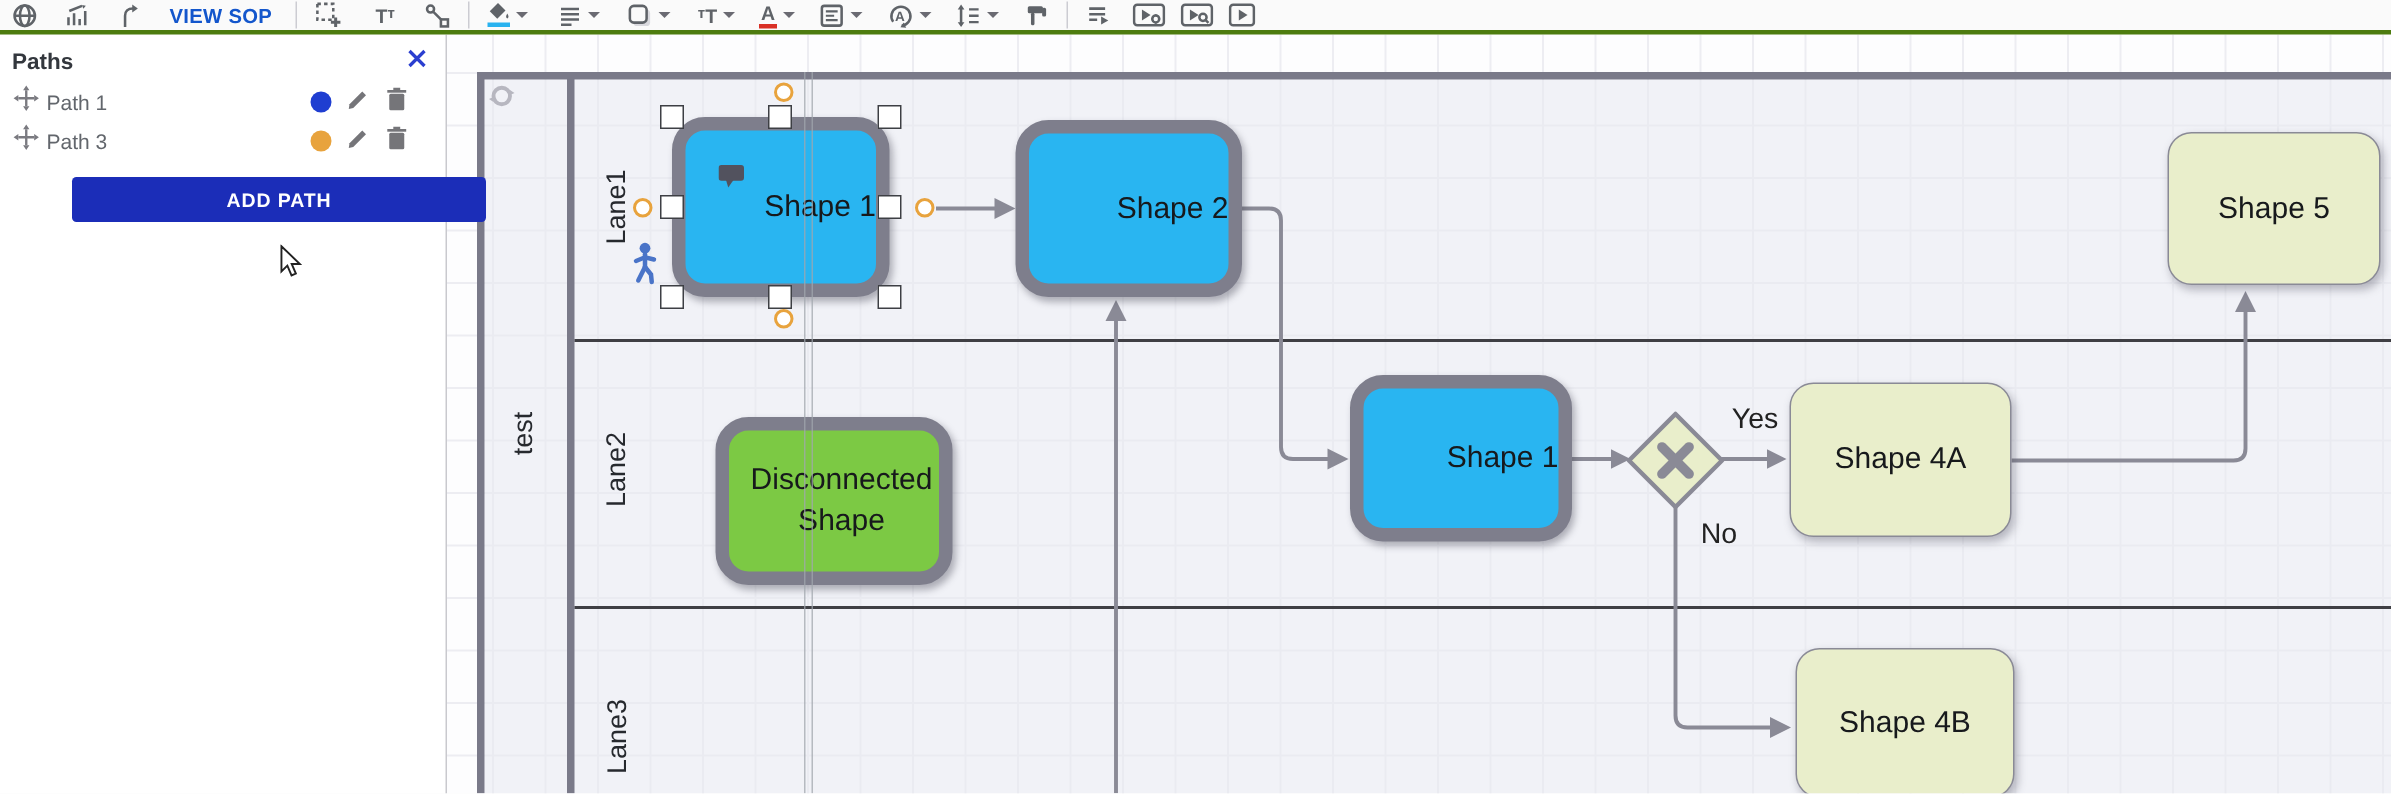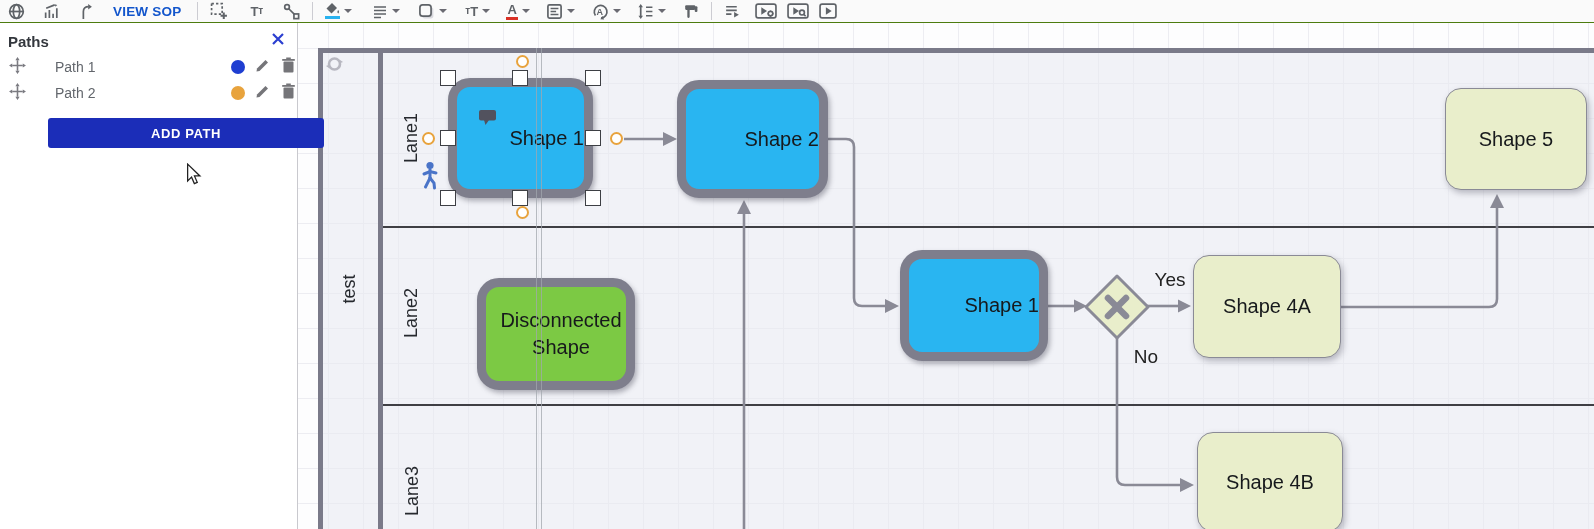--- a/index.html
+++ b/index.html
@@ -1,39 +1,39 @@
 <!DOCTYPE html>
 <html><head>
 <meta charset="utf-8">
 <style>
   * { margin:0; padding:0; box-sizing:border-box; }
   html,body { width:1594px; height:529px; overflow:hidden; font-family:"Liberation Sans", sans-serif; background:#fff; }
   #app { position:relative; width:1594px; height:529px; overflow:hidden; }
 
   
   #toolbar { position:absolute; left:0; top:0; width:1594px; height:23px; background:#fafafa;
-             border-bottom:1px solid #4d7c0f; display:flex; align-items:center; padding-left:8px; z-index:20; }
+             border-bottom:3px solid #4d7c0f; display:flex; align-items:center; padding-left:8px; z-index:20; }
   .tb-icon { display:inline-flex; align-items:center; justify-content:center; height:20px; cursor:pointer; }
   .tb-sep { width:1px; height:18px; background:#ccccd2; margin:0 8px; }
   .caret { width:0; height:0; border-left:4px solid transparent; border-right:4px solid transparent;
            border-top:4.5px solid #6a6a72; margin-left:4px; }
   .tb-text-icon { font-weight:bold; color:#5f6368; font-size:13px; line-height:1; }
   #view-sop { color:#1356cc; font-weight:bold; font-size:13.5px; margin-left:20px; cursor:pointer; letter-spacing:.2px; }
   .icon-svg { stroke:#5f6368; fill:none; stroke-width:1.6; }
   .underbar-blue { display:block; width:15px; height:3px; background:#29b2ef; margin-top:1px; }
   .underbar-red  { display:block; width:12px; height:3px; background:#d93025; margin-top:1px; }
   .stack { display:flex; flex-direction:column; align-items:center; }
 
   
   #paths-panel { position:absolute; left:0; top:23px; width:298px; height:506px; background:#ffffff;
                  border-right:1px solid #c9c9ce; z-index:15; }
   #paths-header { display:flex; justify-content:space-between; align-items:center; padding:9px 12px 4px 8px; }
   #paths-title { font-size:15px; font-weight:bold; color:#33373d; }
   .path-row { position:relative; height:26px; display:flex; align-items:center; padding-left:8px; }
-  .path-name { font-size:14px; color:#62666c; margin-left:28px; width:150px; }
+  .path-name { font-size:14px; color:#62666c; margin-left:4px; width:150px; }
   .path-dot { width:14px; height:14px; border-radius:50%; margin-left:26px; }
   .row-icon { margin-left:10px; cursor:pointer; }
   #add-path-btn { position:absolute; left:8px; top:95px; width:276px; height:30px; background:#1b2db8; color:#fff;
                   border:none; border-radius:3px; font-size:13px; font-weight:bold; letter-spacing:.6px;
                   font-family:"Liberation Sans",sans-serif; cursor:pointer;margin-left:40px; }
 
   
   #canvas { position:absolute; left:298px; top:23px; width:1296px; height:506px; background-color:#fdfdfe;
             background-image: linear-gradient(#ededf2 1px, transparent 1px),
                               linear-gradient(90deg,#ededf2 1px, transparent 1px);
@@ -227,21 +227,21 @@
 
     <div class="path-row">
       <span>
         <svg width="19" height="19" viewBox="0 0 18 18">
             <g stroke="#7a7a80" stroke-width="1.5" fill="#7a7a80">
               <path d="M9,4 V14 M4,9 H14" fill="none"></path>
               <path d="M9,1 L11,4 H7 Z M9,17 L11,14 H7 Z M1,9 L4,7 V11 Z M17,9 L14,7 V11 Z" stroke="none"></path>
             </g>
           </svg>
       </span>
-      <span class="path-name">Path 2</span>
+      <span class="path-name">Path 3</span>
       <span class="path-dot" style="background-color: rgb(232, 163, 61);"></span>
       <span class="row-icon">
         <svg width="16" height="16" viewBox="0 0 16 16">
             <path d="M2,11.5 L10.5,3 L13,5.5 L4.5,14 L1.5,14.6 Z" fill="#757579"></path>
           </svg>
       </span>
       <span class="row-icon">
         <svg width="15" height="16" viewBox="0 0 15 16">
             <rect x="2.5" y="4.5" width="10" height="11" rx="1" fill="#757579"></rect>
             <rect x="1.2" y="2" width="12.6" height="1.8" fill="#757579"></rect>

